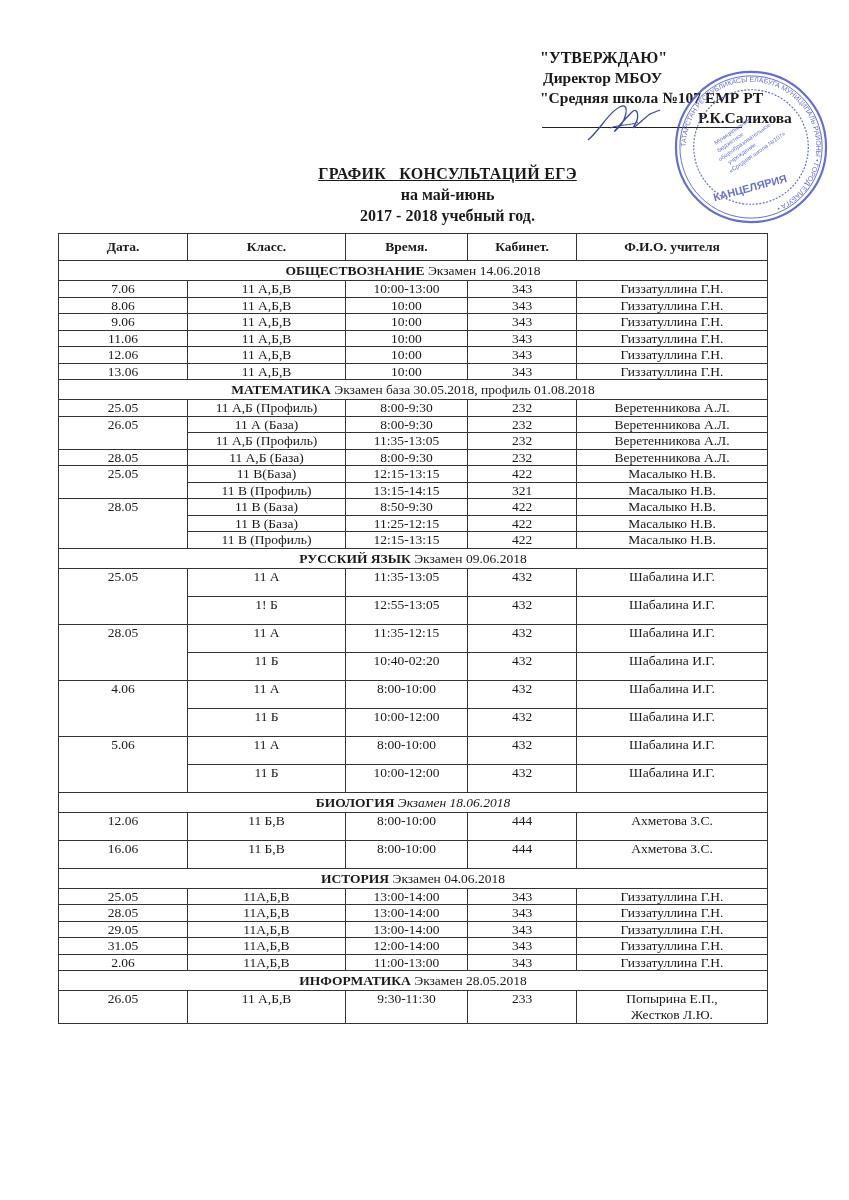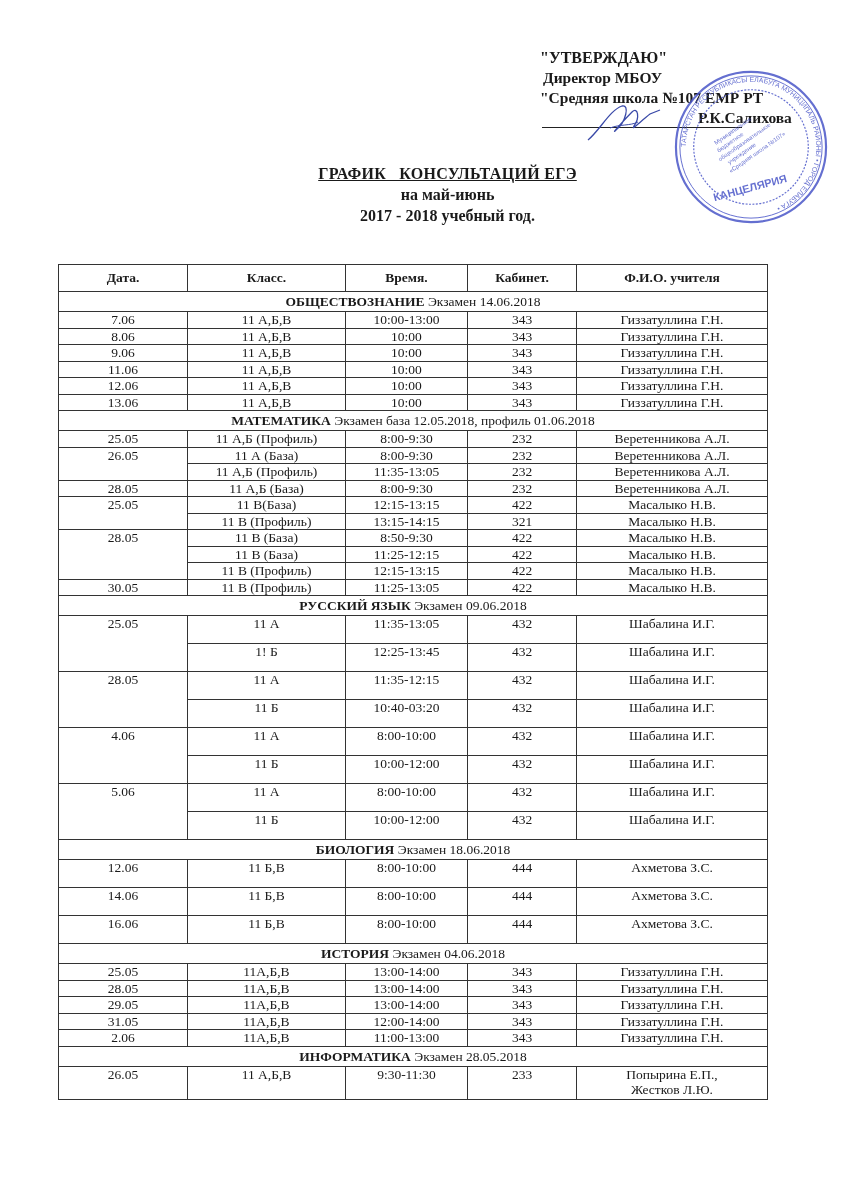--- a/index.html
+++ b/index.html
@@ -29,21 +29,21 @@
   .stamp {
     position: absolute; left: 672px; top: 68px; width: 158px; height: 158px;
     opacity: 0.85;
   }
   .title {
     position: absolute; left: 0; width: 849px; text-align: center; top: 163px;
     font-weight: bold; font-size: 16px; line-height: 21px; padding-left: 23px;
   }
   .title .t1 { text-decoration: underline; letter-spacing: 0.3px; white-space: pre; }
   table.sched {
-    position: absolute; left: 58px; top: 264px; width: 709px;
+    position: absolute; left: 58px; top: 233px; width: 709px;
     border-collapse: collapse; font-size: 13.5px;
     table-layout: fixed;
   }
   table.sched td, table.sched th {
     border: 1px solid #333; padding: 0 4px; text-align: center;
     vertical-align: top; line-height: 15.5px; height: 15.5px;
     overflow: hidden; white-space: nowrap;
   }
   table.sched th { font-weight: bold; height: 26px; line-height: 26px; font-size: 13.5px; }
   table.sched tr.section td { font-weight: bold; height: 19px; line-height: 19px; }
@@ -157,21 +157,21 @@
         <td>Гиззатуллина Г.Н.</td>
       </tr>
       <tr>
         <td>13.06</td>
         <td>11 А,Б,В</td>
         <td>10:00</td>
         <td>343</td>
         <td>Гиззатуллина Г.Н.</td>
       </tr>
       <tr class="section">
-        <td colspan="5"><span>МАТЕМАТИКА</span><span class="exam" style="white-space: pre;"> Экзамен база 12.05.2018, профиль 01.06.2018</span></td>
+        <td colspan="5"><span>МАТЕМАТИКА</span><span class="exam" style="white-space: pre;"> Экзамен база 30.05.2018, профиль 01.08.2018</span></td>
       </tr>
       <tr>
         <td>25.05</td>
         <td>11 А,Б (Профиль)</td>
         <td>8:00-9:30</td>
         <td>232</td>
         <td>Веретенникова А.Л.</td>
       </tr>
       <tr>
         <td class="nob-b">26.05</td>
@@ -222,55 +222,48 @@
         <td>422</td>
         <td>Масалыко Н.В.</td>
       </tr>
       <tr>
         <td class="nob-t"></td>
         <td>11 В (Профиль)</td>
         <td>12:15-13:15</td>
         <td>422</td>
         <td>Масалыко Н.В.</td>
       </tr>
-      <tr>
-        <td>30.05</td>
-        <td>11 В (Профиль)</td>
-        <td>11:25-13:05</td>
-        <td>422</td>
-        <td>Масалыко Н.В.</td>
-      </tr>
       <tr class="section">
         <td colspan="5"><span>РУССКИЙ ЯЗЫК</span><span class="exam" style="white-space: pre;"> Экзамен 09.06.2018</span></td>
       </tr>
       <tr class="tall">
         <td class="nob-b">25.05</td>
         <td>11 А</td>
         <td>11:35-13:05</td>
         <td>432</td>
         <td>Шабалина И.Г.</td>
       </tr>
       <tr class="tall">
         <td class="nob-t"></td>
         <td>1! Б</td>
-        <td>12:25-13:45</td>
+        <td>12:55-13:05</td>
         <td>432</td>
         <td>Шабалина И.Г.</td>
       </tr>
       <tr class="tall">
         <td class="nob-b">28.05</td>
         <td>11 А</td>
         <td>11:35-12:15</td>
         <td>432</td>
         <td>Шабалина И.Г.</td>
       </tr>
       <tr class="tall">
         <td class="nob-t"></td>
         <td>11 Б</td>
-        <td>10:40-03:20</td>
+        <td>10:40-02:20</td>
         <td>432</td>
         <td>Шабалина И.Г.</td>
       </tr>
       <tr class="tall">
         <td class="nob-b">4.06</td>
         <td>11 А</td>
         <td>8:00-10:00</td>
         <td>432</td>
         <td>Шабалина И.Г.</td>
       </tr>
@@ -289,31 +282,24 @@
         <td>Шабалина И.Г.</td>
       </tr>
       <tr class="tall">
         <td class="nob-t"></td>
         <td>11 Б</td>
         <td>10:00-12:00</td>
         <td>432</td>
         <td>Шабалина И.Г.</td>
       </tr>
       <tr class="section">
-        <td colspan="5"><span>БИОЛОГИЯ</span><span class="exam" style="white-space: pre;"> Экзамен 18.06.2018</span></td>
+        <td colspan="5"><span>БИОЛОГИЯ</span><span class="exam" style="white-space: pre; font-style: italic;"> Экзамен 18.06.2018</span></td>
       </tr>
       <tr class="tall">
         <td>12.06</td>
-        <td>11 Б,В</td>
-        <td>8:00-10:00</td>
-        <td>444</td>
-        <td>Ахметова З.С.</td>
-      </tr>
-      <tr class="tall">
-        <td>14.06</td>
         <td>11 Б,В</td>
         <td>8:00-10:00</td>
         <td>444</td>
         <td>Ахметова З.С.</td>
       </tr>
       <tr class="tall">
         <td>16.06</td>
         <td>11 Б,В</td>
         <td>8:00-10:00</td>
         <td>444</td>

